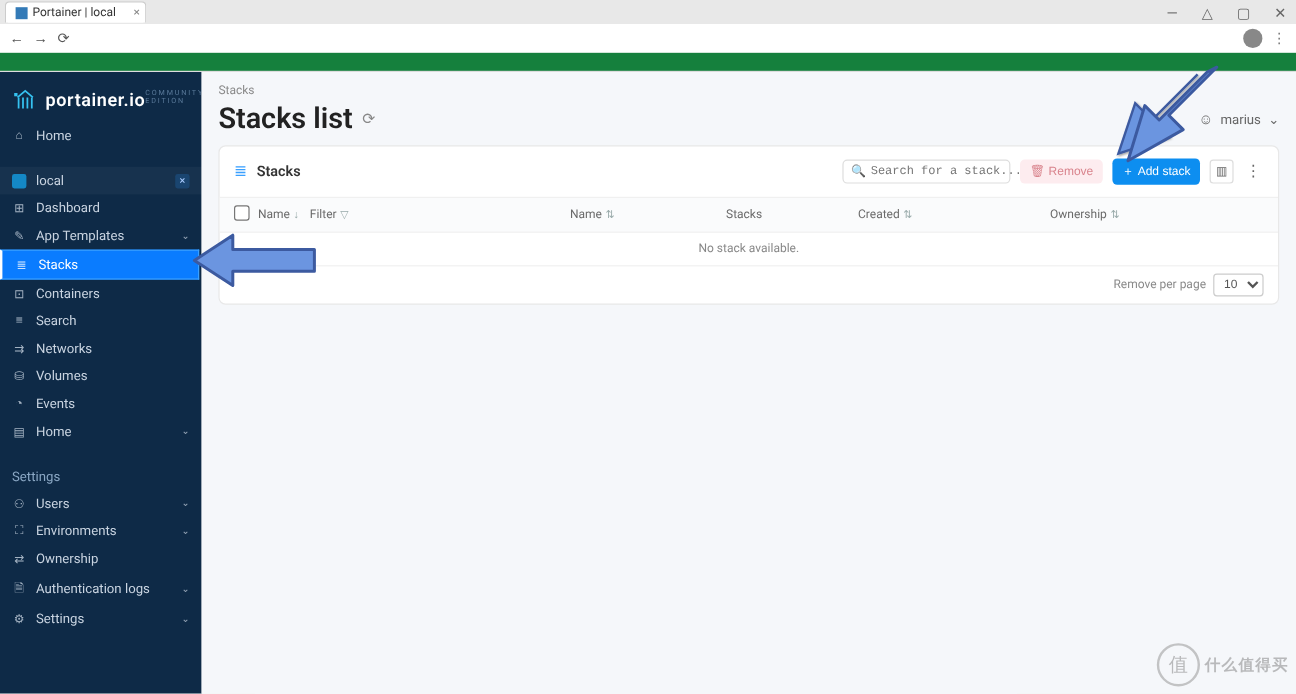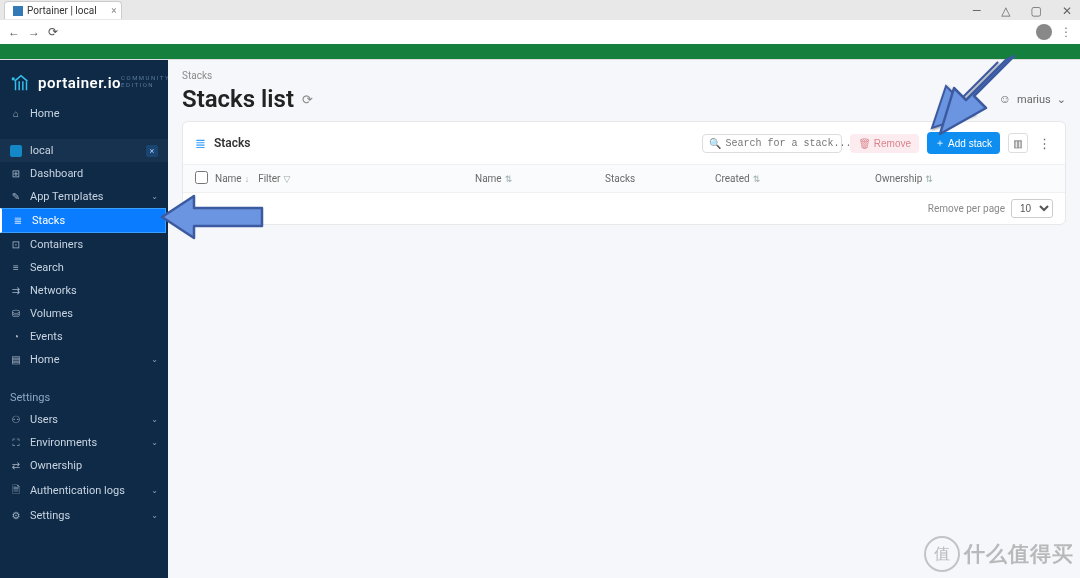--- a/index.html
+++ b/index.html
@@ -79,21 +79,21 @@
     
     .panel-foot { display: flex; justify-content: flex-end; align-items: center; gap: 6px; padding: 6px 12px; font-size: 10px; color: #8a8a8a;}
     .panel-foot select { border: 1px solid #ccc; border-radius: 3px; font-size: 10px; padding: 2px 4px; color: #555; background:#fff;}
     
     
     .arrow { position: absolute; pointer-events: none; }
     
     
     .watermark { position: absolute; right: 6px; bottom: 6px; display: flex; align-items: center; gap: 4px; opacity: 0.55; }
     .watermark .wm-circle { width: 36px; height: 36px; border: 2px solid #999; border-radius: 50%; display:flex;align-items:center;justify-content:center;font-size:16px;color:#888;}
-    .watermark .wm-text { font-size: 21px; font-weight: 700; color: #888; letter-spacing: 1px;}
+    .watermark .wm-text { font-size: 13px; font-weight: 700; color: #888; letter-spacing: 1px;}
     
     input[type=checkbox]{accent-color:#0d8ef0;}
   </style>
 </head>
 <body>
 
 <div class="browser-chrome">
   <div class="tab-bar">
     <div class="tab">
       <span class="tab-icon"></span>
@@ -272,20 +272,21 @@
         <div class="th col-created">
           <span>Created</span>
           <span class="sort-ico">⇅</span>
         </div>
         <div class="th col-owner">
           <span>Ownership</span>
           <span class="sort-ico">⇅</span>
         </div>
       </div>
 
+      <div class="empty-row">No stack available.</div>
 
       <div class="panel-foot">
         <span>Remove per page</span>
         <select>
           <option>10</option>
         </select>
       </div>
     </div>
   </div>
 </div>

